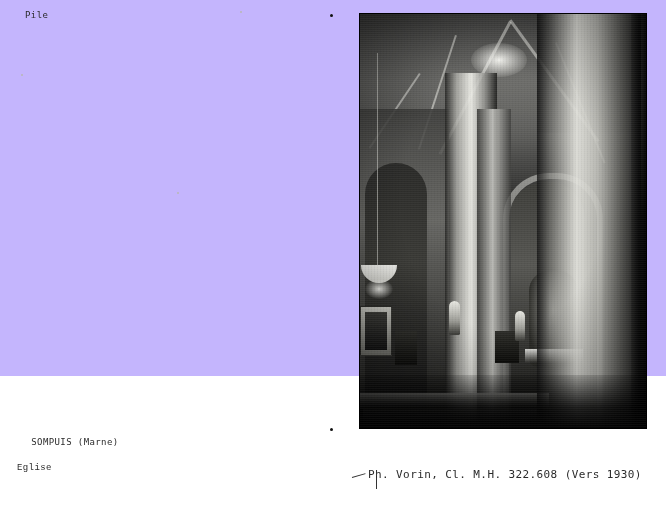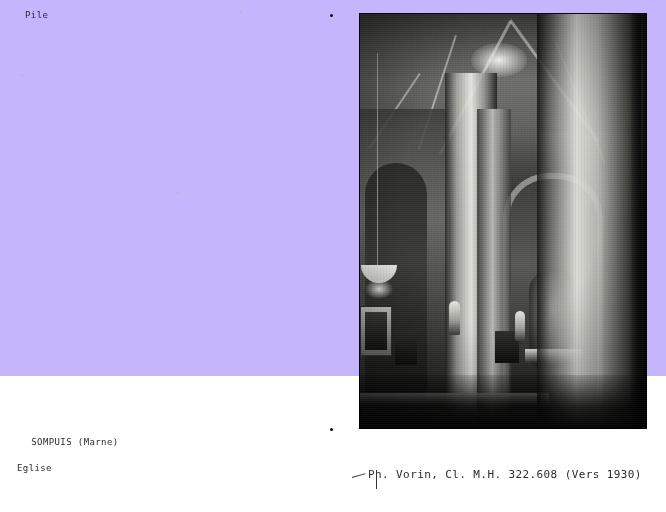--- a/index.html
+++ b/index.html
@@ -24,21 +24,21 @@
     position: absolute;
     color: #2b2b2b;
     font-family: "DejaVu Sans Mono", monospace;
     font-size: 9px;
     letter-spacing: 0.4px;
     white-space: pre;
     line-height: 13px;
   }
   .label-pile { left: 25px; top: 9px; }
   .label-place { left: 8px; top: 423px; }
-  .label-place .line2 { display: block; padding-left: 9px; }
+  .label-place .line2 { display: block; padding-left: 9px; font-family: Liberation Mono, monospace; }
   .label-credit { left: 368px; top: 468px; font-size: 11px; }
 
   
   .dot {
     position: absolute;
     width: 3px;
     height: 3px;
     border-radius: 50%;
     background: #111;
   }

